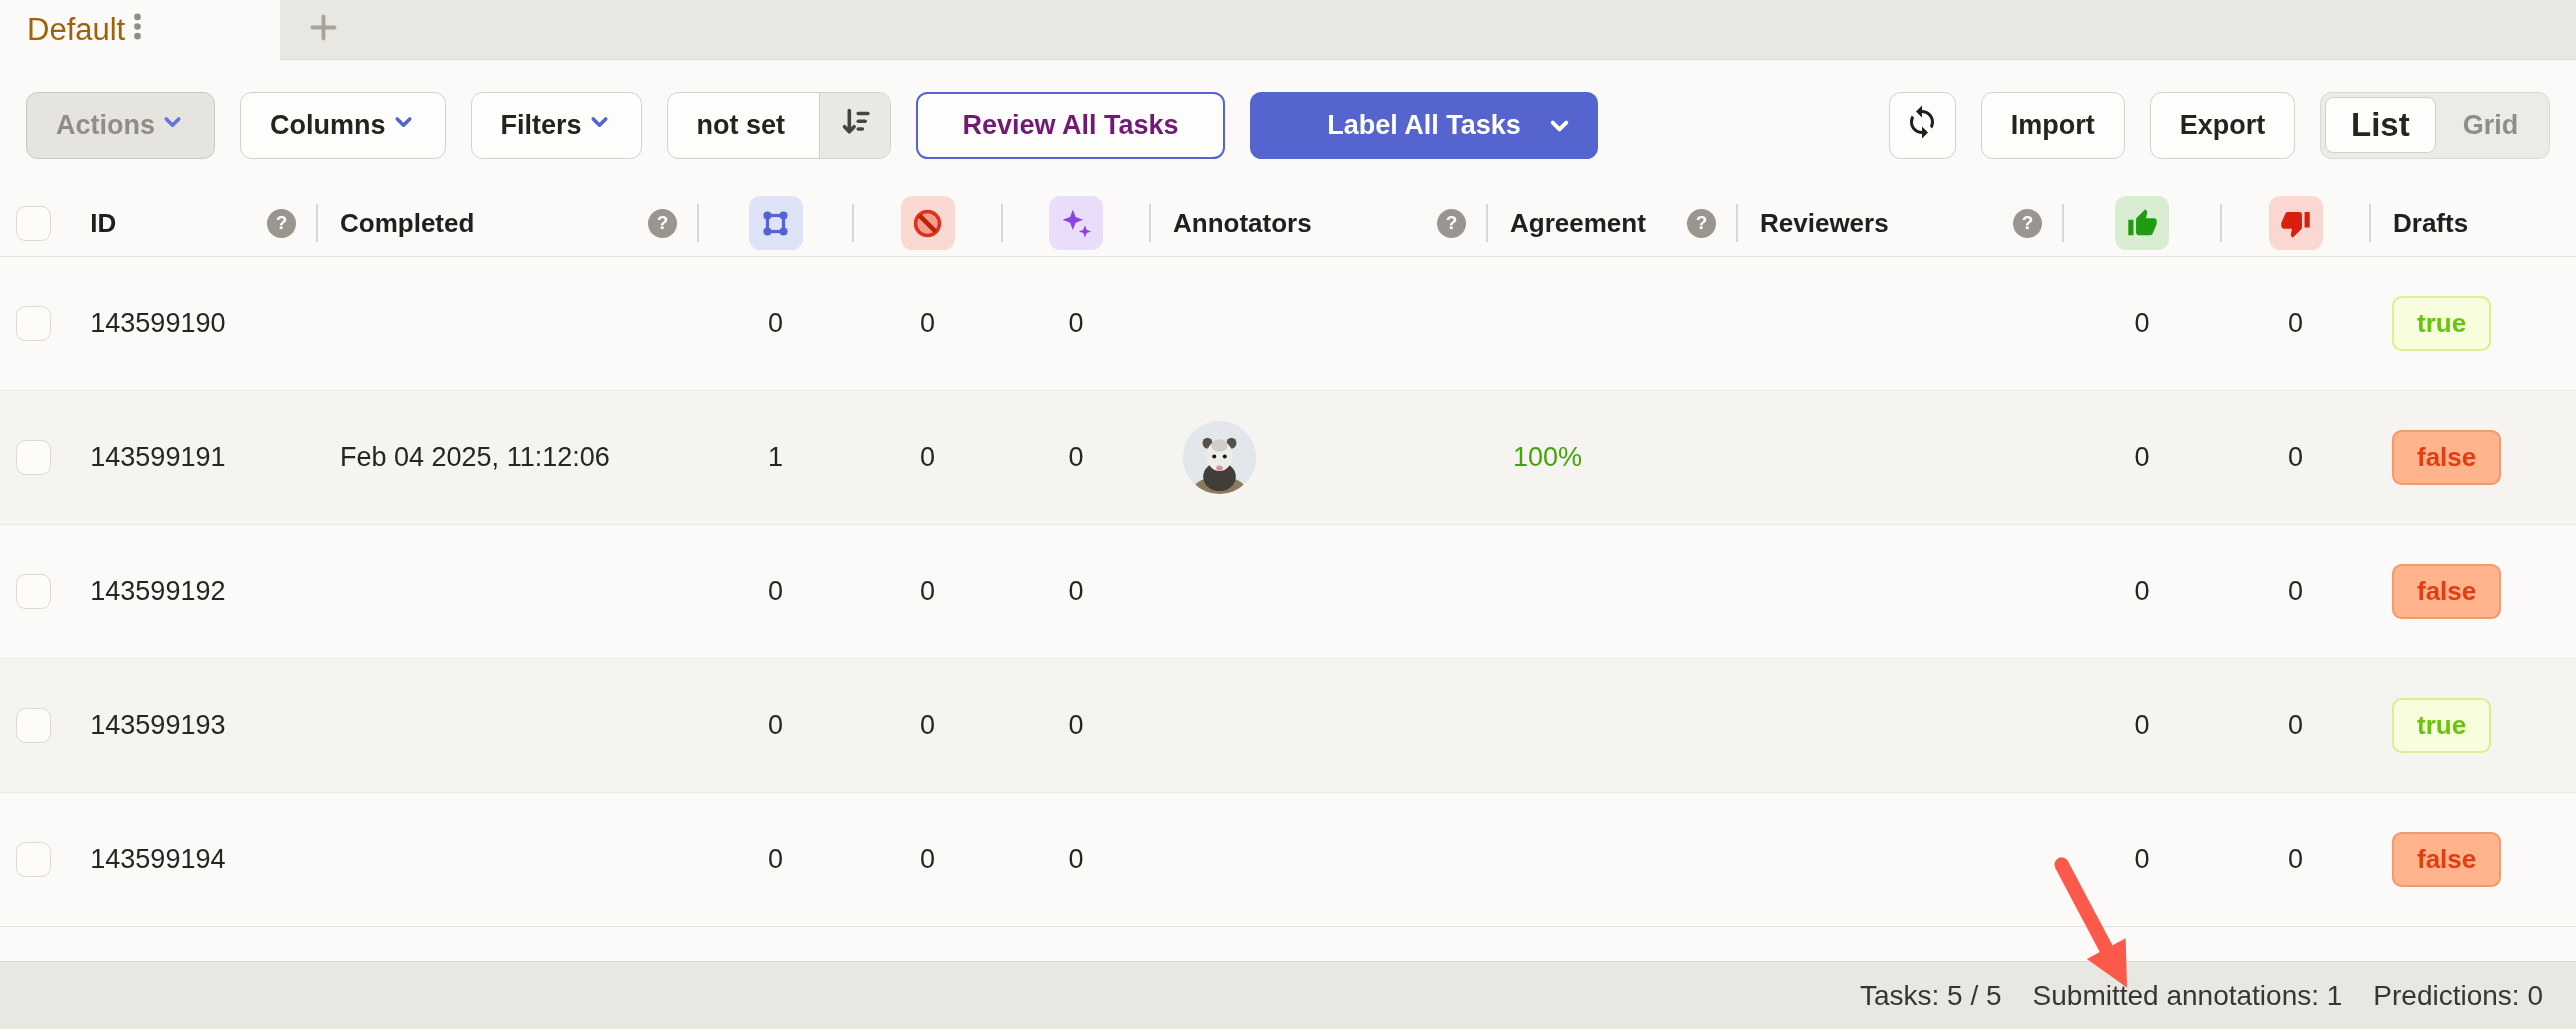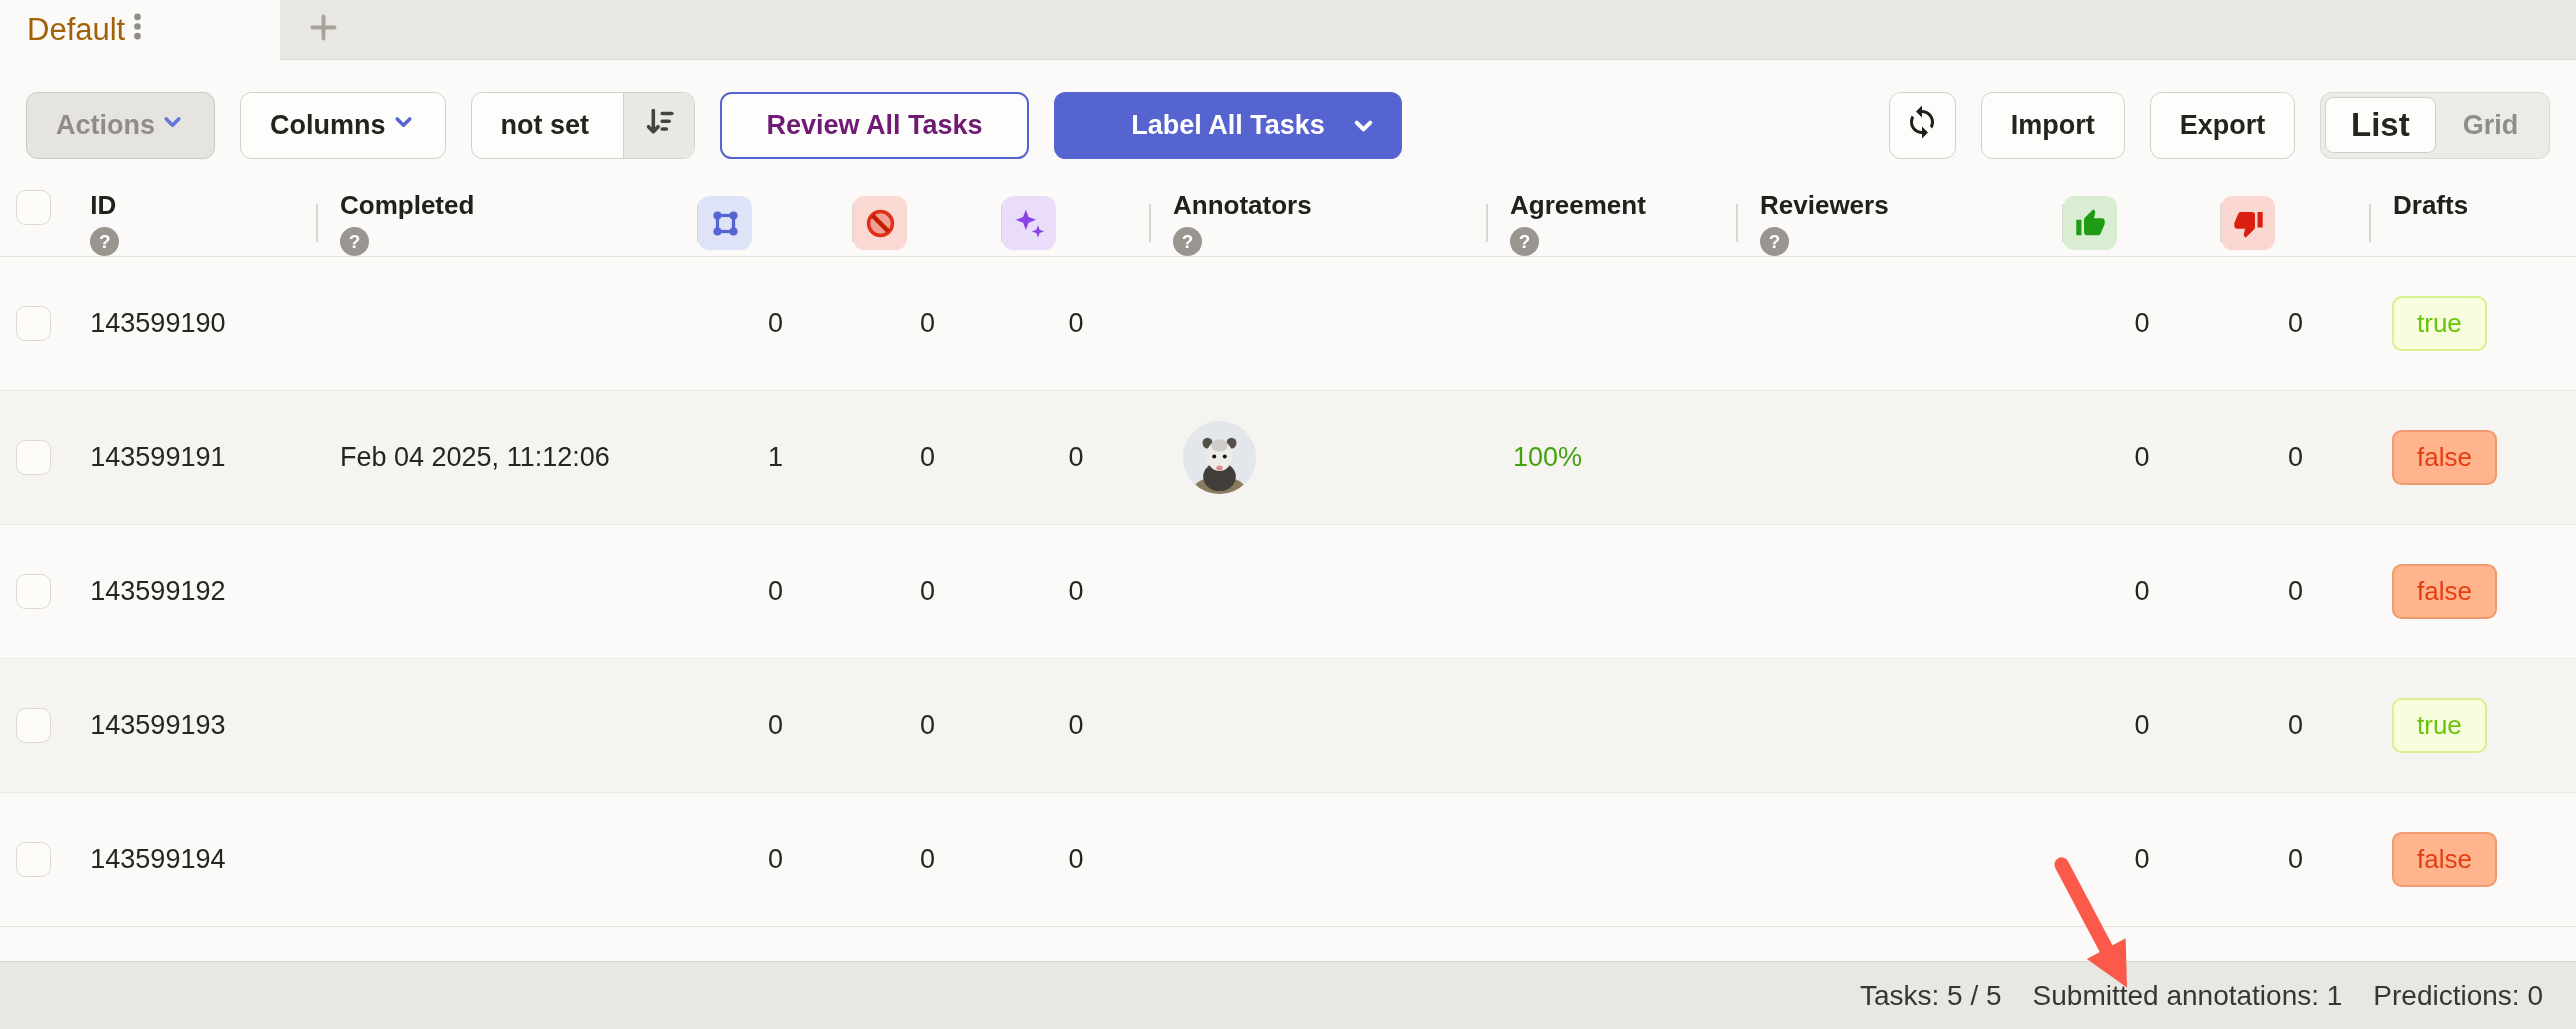--- a/index.html
+++ b/index.html
@@ -35,21 +35,21 @@
   .btn.primary { background:#5564cf; color:#fff; border:none; width:348px; position:relative; }
   .btn.primary .chev-wrap { position:absolute; right:25px; top:0; bottom:0; display:flex; align-items:center; }
   .btn.icon-only { width:67px; padding:0; }
   .toggle { height:67px; background:#edebe6; border:1.9px solid #dbd8d2; border-radius:11.5px; display:flex; align-items:center; padding:0 3.8px; }
   .seg-list { background:#fdfdfb; border:1.9px solid #d0cec8; border-radius:8.6px; height:56px; padding:0 25px; font-size:33px; font-weight:600; display:flex; align-items:center; cursor:pointer; }
   .seg-grid { color:#8f8d87; padding:0 27px; font-size:27px; font-weight:600; cursor:pointer; }
   .spacer { flex:1; }
   
   .grid-row { display:grid; grid-template-columns:74px 243px 381px 155px 149px 148px 337px 250px 326px 158px 149px 207px; }
   .thead { height:67px; border-bottom:1.9px solid #e5e3de; font-size:26px; font-weight:700; color:#20201d; }
-  .hcell { display:flex; align-items:flex-start; position:relative; padding:0 21px 0 23px; justify-content:space-between;flex-direction:column; }
+  .hcell { display:flex; align-items:center; position:relative; padding:0 21px 0 23px; justify-content:space-between; }
   .hcell.center { justify-content:center; padding:0; }
   .hcell.divider::after { content:""; position:absolute; right:-1px; top:14.4px; bottom:14.4px; width:1.9px; background:#d9d7d1; }
   .hcell.first { padding-left:16.3px; }
   .help {
     width:29px; height:29px; border-radius:50%; background:#98968f; color:#fff;
     font-size:19px; font-weight:700; display:inline-flex; align-items:center; justify-content:center; flex:0 0 auto; cursor:pointer;
   }
   .chip { width:54px; height:54px; border-radius:11.5px; display:inline-flex; align-items:center; justify-content:center; }
   .chip.blue { background:#dfe3f8; }
   .chip.red { background:#fbd9d3; }
@@ -61,21 +61,21 @@
   .tbody .row:last-child { border-bottom:1px solid #e3e1dc; }
   .c { display:flex; align-items:center; }
   .c.pl { padding-left:16.3px; }
   .c.date { padding-left:23px; }
   .c.num { justify-content:center; }
   .c.avatar-cell { padding-left:33px; }
   .c.agree { padding-left:26px; color:#44a30d; font-weight:500; }
   .c.drafts { padding-left:22px; }
   .checkbox { width:35px; height:35px; border:1.9px solid #ddd9d1; border-radius:9.6px; background:#fdfcf7; cursor:pointer; }
   .avatar { width:73px; height:73px; border-radius:50%; overflow:hidden; background:#e3e7ec; display:inline-flex; }
-  .badge { display:inline-flex; align-items:center; justify-content:center; height:55px; padding:0 23px; border-radius:9.6px; font-size:26px; font-weight:400; }
+  .badge { display:inline-flex; align-items:center; justify-content:center; height:55px; padding:0 23px; border-radius:9.6px; font-size:26px; font-weight:700; }
   .badge-true { background:#f8fedd; border:2.9px solid #d8f18f; color:#68c40c; }
   .badge-false { background:#ffb48d; border:2.9px solid #f09a6f; color:#e23d13; }
   
   .footer {
     position:absolute; left:0; right:0; bottom:0; height:69px; background:#e9e7e2;
     border-top:1.9px solid #d8d6d0; display:flex; align-items:center; justify-content:flex-end;
     gap:31px; padding-right:33px; font-size:28px; color:#37362f;
   }
   .arrow-overlay { position:absolute; left:2027px; top:851px; pointer-events:none; z-index:5; }
 </style>
@@ -108,20 +108,26 @@
 
 <div class="toolbar">
   <button class="btn disabled">
     <span>Actions</span>
     <span><svg width="25" height="25" viewBox="0 0 24 24">
           <path d="M6 9.5l6 6 6-6" fill="none" stroke="#6673d8" stroke-width="3.4" stroke-linecap="round" stroke-linejoin="round"></path>
         </svg></span>
   </button>
   <button class="btn">
     <span>Columns</span>
+    <span><svg width="25" height="25" viewBox="0 0 24 24">
+          <path d="M6 9.5l6 6 6-6" fill="none" stroke="#5564cf" stroke-width="3.4" stroke-linecap="round" stroke-linejoin="round"></path>
+        </svg></span>
+  </button>
+  <button class="btn">
+    <span>Filters</span>
     <span><svg width="25" height="25" viewBox="0 0 24 24">
           <path d="M6 9.5l6 6 6-6" fill="none" stroke="#5564cf" stroke-width="3.4" stroke-linecap="round" stroke-linejoin="round"></path>
         </svg></span>
   </button>
   <div class="btn split">
     <div class="split-left">
       <span>not set</span>
     </div>
     <div class="split-right">
       <span>

